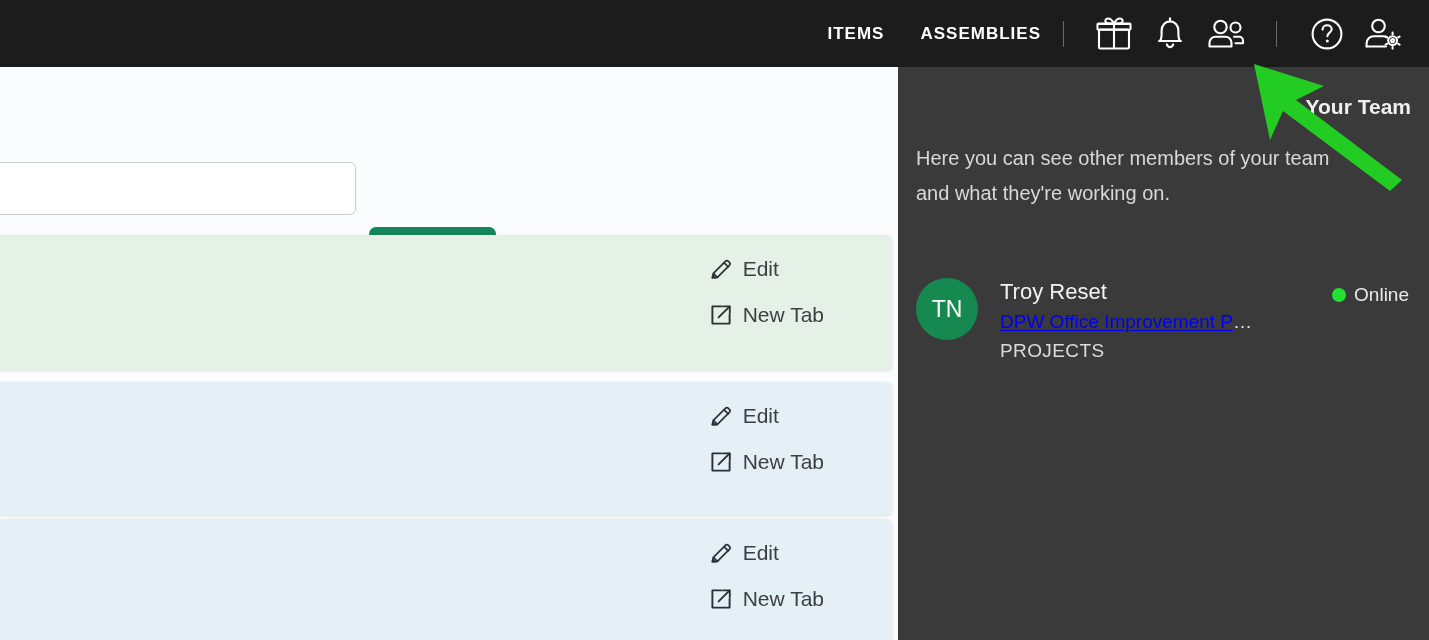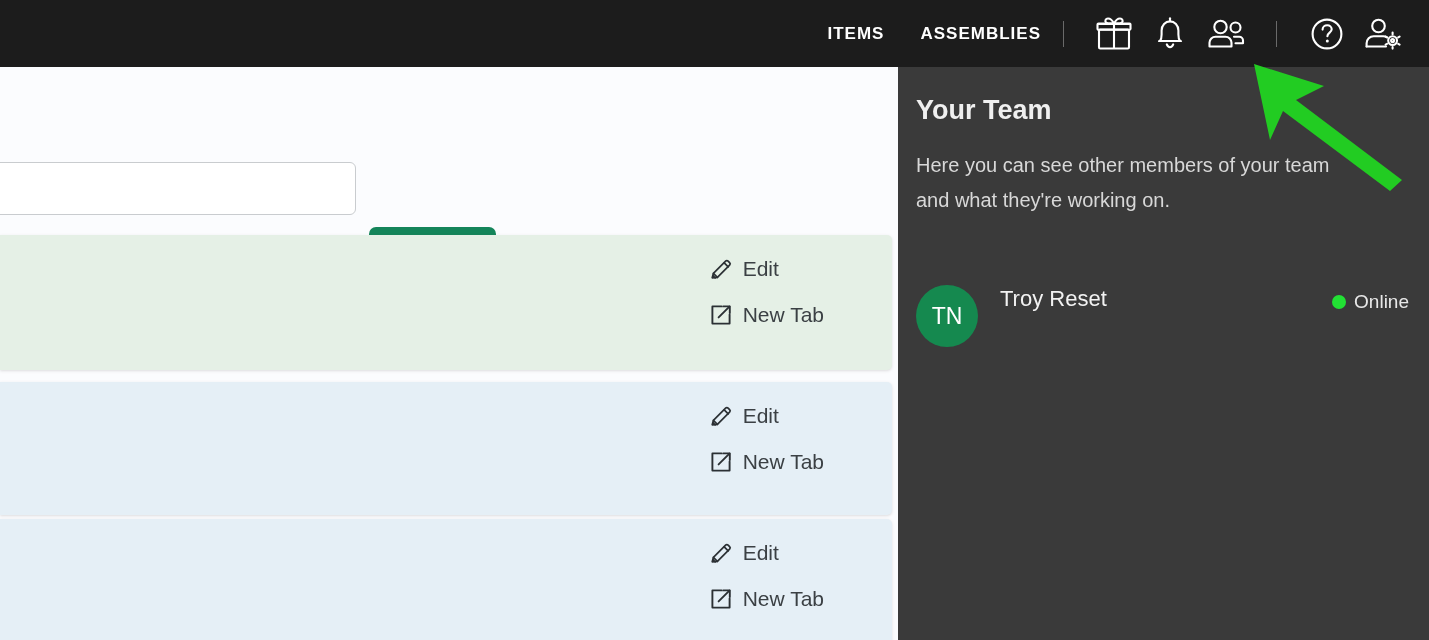--- a/index.html
+++ b/index.html
@@ -166,24 +166,25 @@
     position: absolute;
     left: 898px; top: 67px;
     width: 531px;
     height: 573px;
     background: #3a3a3a;
     padding: 28px 18px 0 18px;
     z-index: 3;
   }
   #team-title {
     color: #f0f0f0;
-    font-size: 27px;
+    font-size: 21px;
     font-weight: 700;
     margin-bottom: 22px;
     font-family: "Liberation Sans", sans-serif;
+    text-align: right;
   }
   #team-desc {
     color: #d8d8d8;
     font-size: 20px;
     line-height: 1.75;
     max-width: 452px;
     font-family: "Liberation Sans", sans-serif;
   }
   .member-row {
     display: flex;
@@ -407,20 +408,22 @@
   </div>
 
   <div id="team-panel">
     <div id="team-title">Your Team</div>
     <div id="team-desc">Here you can see other members of your team and what they're working on.</div>
 
     <div class="member-row">
       <div class="avatar">TN</div>
       <div class="member-info">
         <div class="member-name">Troy Reset</div>
+        <div class="member-project"><a class="lnk" href="#">DPW Office Improvement P</a><span class="ell">…</span></div>
+        <div class="member-section">PROJECTS</div>
       </div>
       <div class="member-status">
         <span class="status-dot"></span>
         <span class="status-text">Online</span>
       </div>
     </div>
   </div>
 
   <svg id="arrow-overlay" viewBox="0 0 1429 640">
     <polygon points="1254,64 1324,86 1296,100 1402,180 1390,191 1283,111 1270,140" fill="#22cc22"></polygon>

